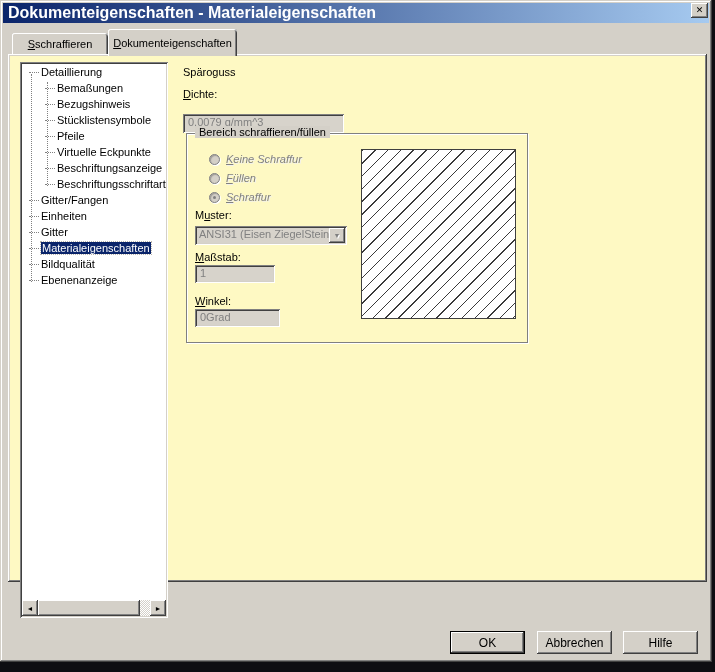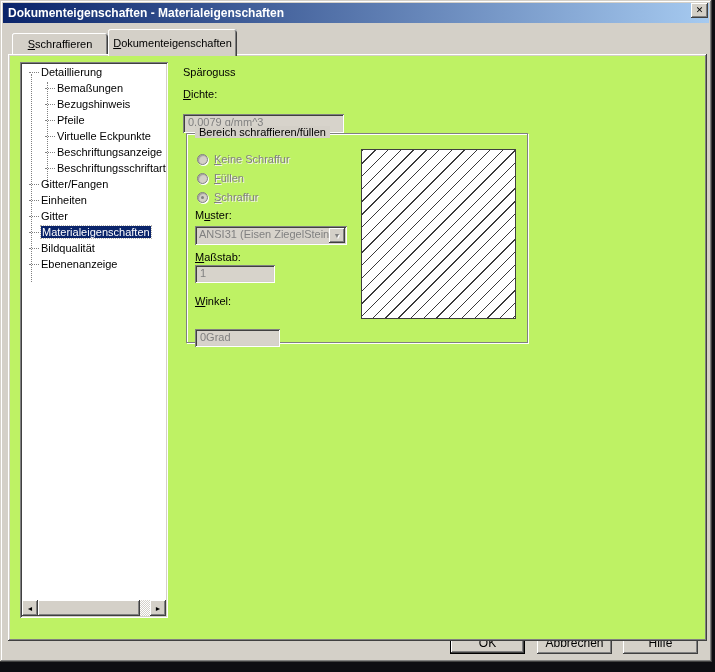--- a/index.html
+++ b/index.html
@@ -11,37 +11,37 @@
   .window{
     position:absolute;left:0;top:0;width:712px;height:662px;background:#d4d0c8;
     box-shadow:inset -1px -1px 0 #404040, inset 1px 1px 0 #d4d0c8,
                inset -2px -2px 0 #808080, inset 2px 2px 0 #ffffff;
   }
   .titlebar{
     position:absolute;left:3px;top:3px;right:3px;height:20px;
     background:linear-gradient(90deg,#0a246a,#a6caf0);
     display:flex;align-items:center;padding-left:5px;box-sizing:border-box;
   }
-  .title-text{color:#fff;font-weight:bold;font-size:12px;letter-spacing:0;}
+  .title-text{color:#fff;font-weight:bold;font-size:16px;letter-spacing:0;}
   .close-btn{
     position:absolute;right:4px;top:3px;width:17px;height:15px;background:#d4d0c8;
     box-shadow:inset -1px -1px 0 #404040, inset 1px 1px 0 #fff, inset -2px -2px 0 #808080;
     display:flex;align-items:center;justify-content:center;font-weight:bold;font-size:9px;line-height:1;
   }
   
   .tab{
     position:absolute;background:#d4d0c8;border-radius:3px 3px 0 0;
     box-shadow:inset 1px 0 0 #fff, inset 0 1px 0 #fff, inset -1px 0 0 #404040, inset -2px 0 0 #808080;
     display:flex;align-items:center;justify-content:center;
   }
   .tab-inactive{left:12px;top:33px;width:96px;height:21px;}
   .tab-active{left:108px;top:29px;width:129px;height:27px;z-index:3;}
   
   .panel{
-    position:absolute;left:8px;top:54px;width:699px;height:587px;background:#bef264;
+    position:absolute;left:8px;top:54px;width:699px;height:528px;background:#fef9c3;
     box-shadow:inset -1px -1px 0 #404040, inset 1px 1px 0 #fff,
                inset -2px -2px 0 #808080, inset 2px 2px 0 #d4d0c8;
     z-index:1;
   }
   
   .tree{
     position:absolute;left:12px;top:8px;width:148px;height:556px;background:#fff;
     box-shadow:inset 1px 1px 0 #808080, inset -1px -1px 0 #fff,
                inset 2px 2px 0 #404040, inset -2px -2px 0 #d4d0c8;
     box-sizing:border-box;
@@ -74,21 +74,21 @@
     position:absolute;background:#d7d3cb;box-sizing:border-box;
     box-shadow:inset 1px 1px 0 #808080, inset -1px -1px 0 #fff,
                inset 2px 2px 0 #404040, inset -2px -2px 0 #d4d0c8;
     color:#808080;line-height:17px;padding-left:5px;white-space:nowrap;overflow:hidden;
   }
   .groupbox{
     position:absolute;left:178px;top:79px;width:340px;height:208px;
     border:1px solid #808080;box-shadow:inset 1px 1px 0 #fff, 1px 1px 0 #fff;
   }
   .group-title{position:absolute;left:8px;top:-8px;background:#d4d0c8;padding:0 4px;white-space:nowrap;}
-  .radio-row{position:absolute;left:10px;height:14px;display:flex;align-items:center;}
+  .radio-row{position:absolute;left:22px;height:14px;display:flex;align-items:center;font-style:italic;}
   .radio{
     width:11px;height:11px;border-radius:50%;background:#d4d0c8;border:1px solid #808080;
     box-shadow:1px 1px 0 #fff, inset 1px 1px 1px rgba(64,64,64,.35);
     margin-right:6px;position:relative;flex:none;box-sizing:border-box;
   }
   .radio.on::after{content:"";position:absolute;left:3px;top:3px;width:3px;height:3px;border-radius:50%;background:#808080;}
   .dis{color:#808080;text-shadow:1px 1px 0 #f2f1ec;}
   .combo{
     position:absolute;left:8px;top:92px;width:152px;height:19px;background:#d7d3cb;box-sizing:border-box;
     box-shadow:inset 1px 1px 0 #808080, inset -1px -1px 0 #fff,
@@ -137,20 +137,21 @@
 
   <div class="panel">
 
     <div class="tree">
       <div class="tree-rows">
         <div class="vline vline-root"></div>
         <div class="vline vline-child"></div>
         <div class="trow lv0"><span>Detaillierung</span></div>
         <div class="trow lv1"><span>Bemaßungen</span></div>
         <div class="trow lv1"><span>Bezugshinweis</span></div>
+        <div class="trow lv1"><span>Stücklistensymbole</span></div>
         <div class="trow lv1"><span>Pfeile</span></div>
         <div class="trow lv1"><span>Virtuelle Eckpunkte</span></div>
         <div class="trow lv1"><span>Beschriftungsanzeige</span></div>
         <div class="trow lv1"><span>Beschriftungsschriftart</span></div>
         <div class="trow lv0"><span>Gitter/Fangen</span></div>
         <div class="trow lv0"><span>Einheiten</span></div>
         <div class="trow lv0"><span>Gitter</span></div>
         <div class="trow lv0"><span class="sel">Materialeigenschaften</span></div>
         <div class="trow lv0"><span>Bildqualität</span></div>
         <div class="trow lv0"><span>Ebenenanzeige</span></div>
@@ -192,21 +193,21 @@
         <span>ANSI31 (Eisen ZiegelStein)</span>
         <span class="combo-arrow">
             <span>▼</span>
           </span>
       </div>
 
       <div class="content-label" style="left:8px;top:117px;"><span class="u">M</span><span>aßstab:</span></div>
       <div class="field" style="left:8px;top:131px;width:80px;height:18px;"><span>1</span></div>
 
       <div class="content-label" style="left:8px;top:161px;"><span class="u">W</span><span>inkel:</span></div>
-      <div class="field" style="left:8px;top:175px;width:85px;height:18px;margin-top:20px;"><span>0Grad</span></div>
+      <div class="field" style="left:8px;top:175px;width:85px;height:18px;"><span>0Grad</span></div>
 
       <div class="hatch"></div>
     </div>
 
   </div>
 
   <div class="btn btn-default" style="left:450px;top:631px;">OK</div>
   <div class="btn" style="left:537px;top:631px;">Abbrechen</div>
   <div class="btn" style="left:623px;top:631px;">Hilfe</div>
 

